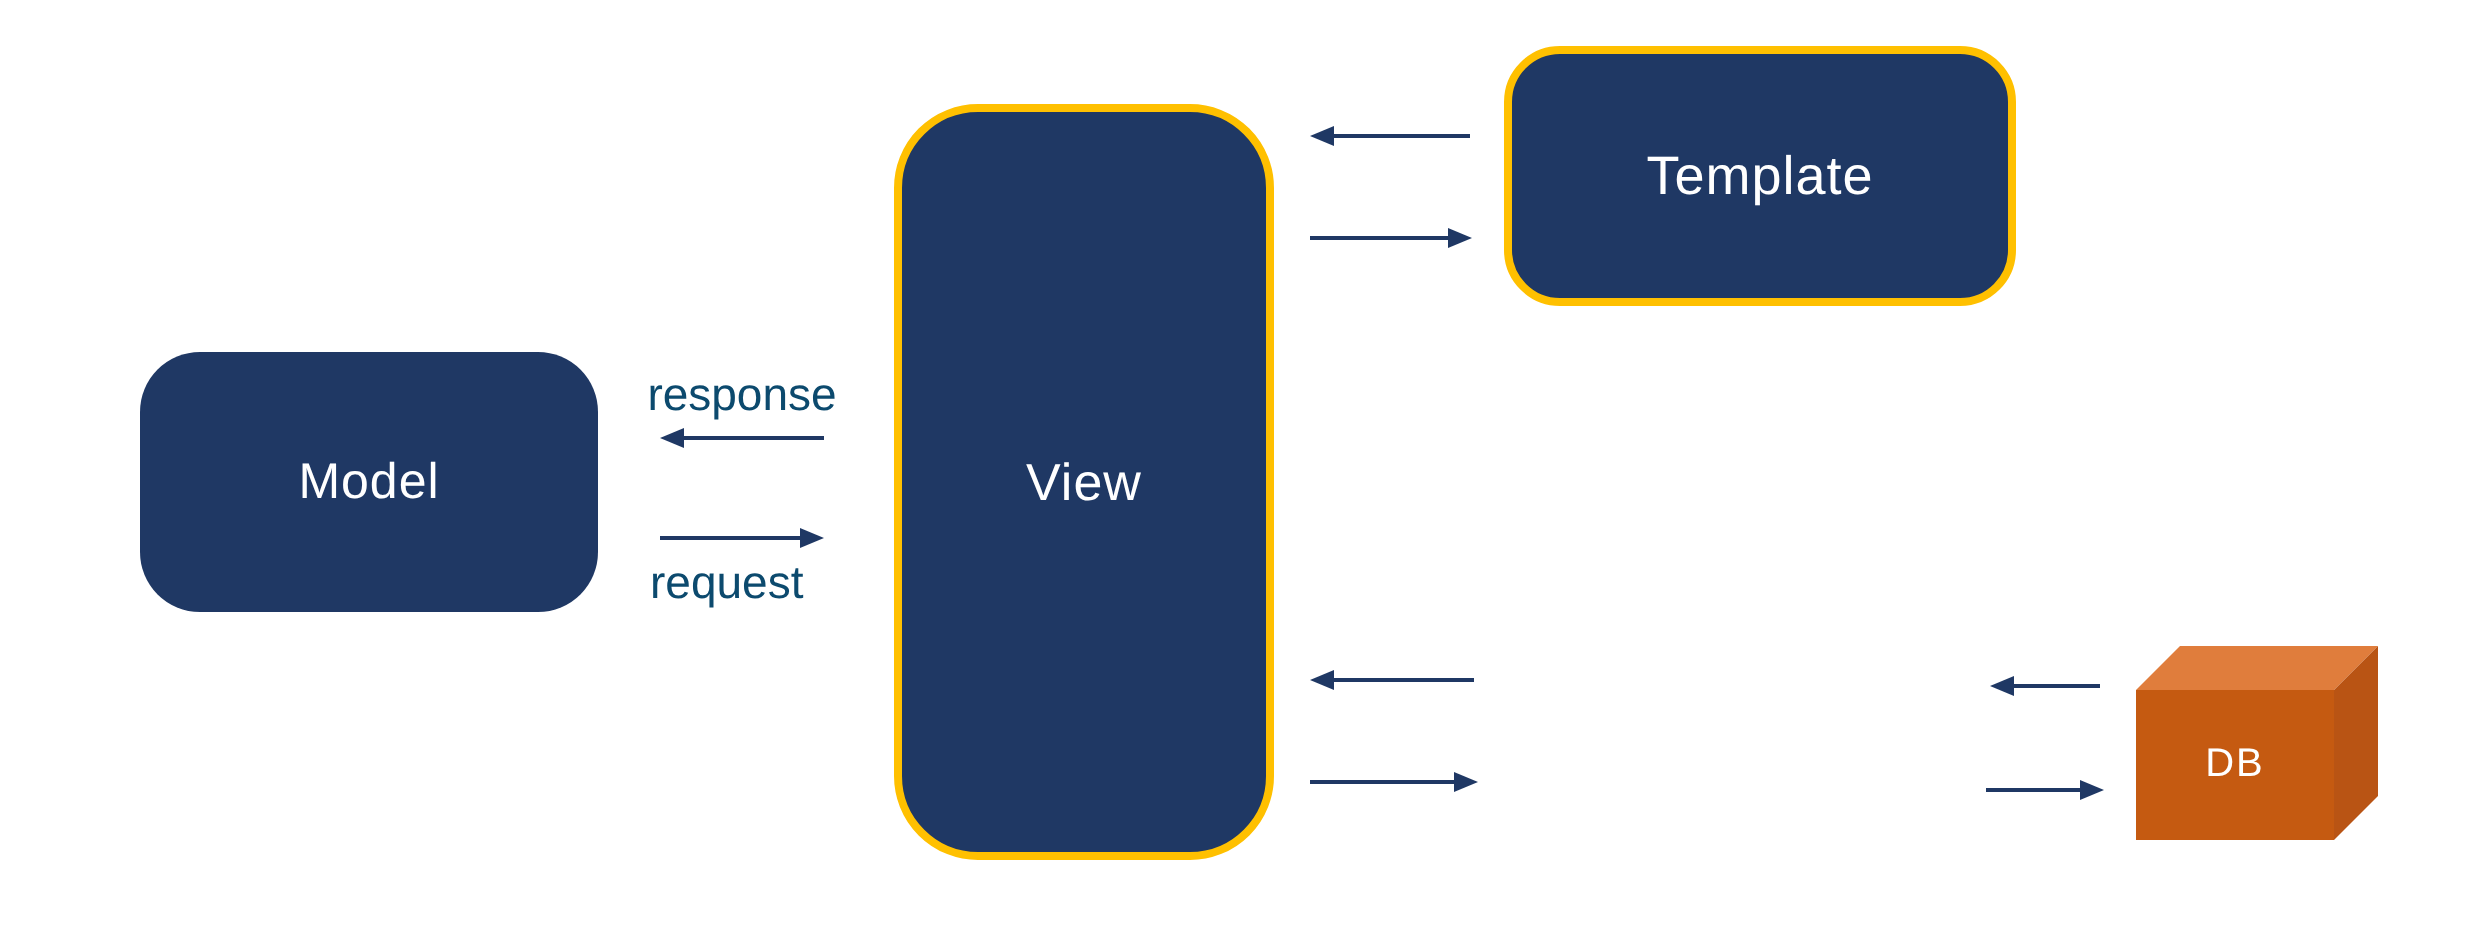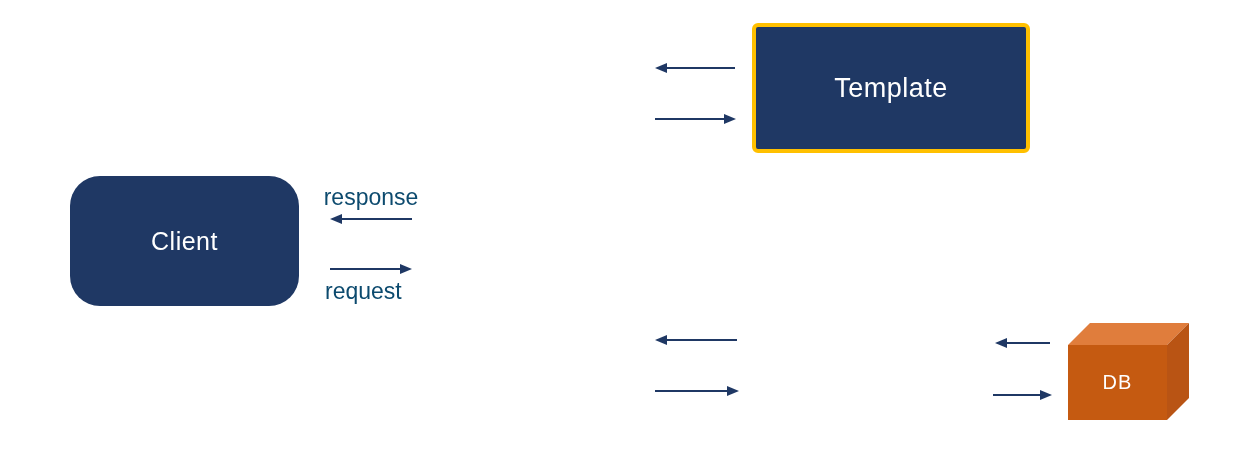--- a/index.html
+++ b/index.html
@@ -36,22 +36,22 @@
     left: 70px; top: 176px; width: 229px; height: 130px;
     border-radius: 30px;
     font-size: 25px;
   }
   #view-box {
     left: 447px; top: 52px; width: 190px; height: 378px;
     border-radius: 42px;
     font-size: 26px;
   }
   #template-box {
-    left: 752px; top: 23px; width: 278px; height: 130px;
-    border-radius: 6px;
+    left: 752px; top: 23px; width: 256px; height: 130px;
+    border-radius: 28px;
     font-size: 27px;
   }
   #model-box {
     left: 750px; top: 303px; width: 230px; height: 132px;
     border-radius: 26px;
     font-size: 26px;
   }
   .edge-label {
     position: absolute;
     color: #0c4a6e;
@@ -108,23 +108,26 @@
     <line class="arrow-line" x1="993" y1="395" x2="1049" y2="395" marker-end="url(#arrow-head)"></line>
 
     <g>
       <polygon points="1068,345 1090,323 1189,323 1167,345" fill="#E07D3C"></polygon>
       <polygon points="1167,345 1189,323 1189,398 1167,420" fill="#B95414"></polygon>
       <polygon points="1068,345 1167,345 1167,420 1068,420" fill="#C55A11"></polygon>
     </g>
   </svg>
 
   <div class="node plain" id="client-box">
-    <span>Client</span>
+    <span>Model</span>
   </div>
 
+  <div class="node gold" id="view-box">
+    <span>View</span>
+  </div>
 
   <div class="node gold" id="template-box">
     <span>Template</span>
   </div>
 
 
   <div class="edge-label" id="response-label">response</div>
   <div class="edge-label" id="request-label">request</div>
 
   <div id="db-label">DB</div>

